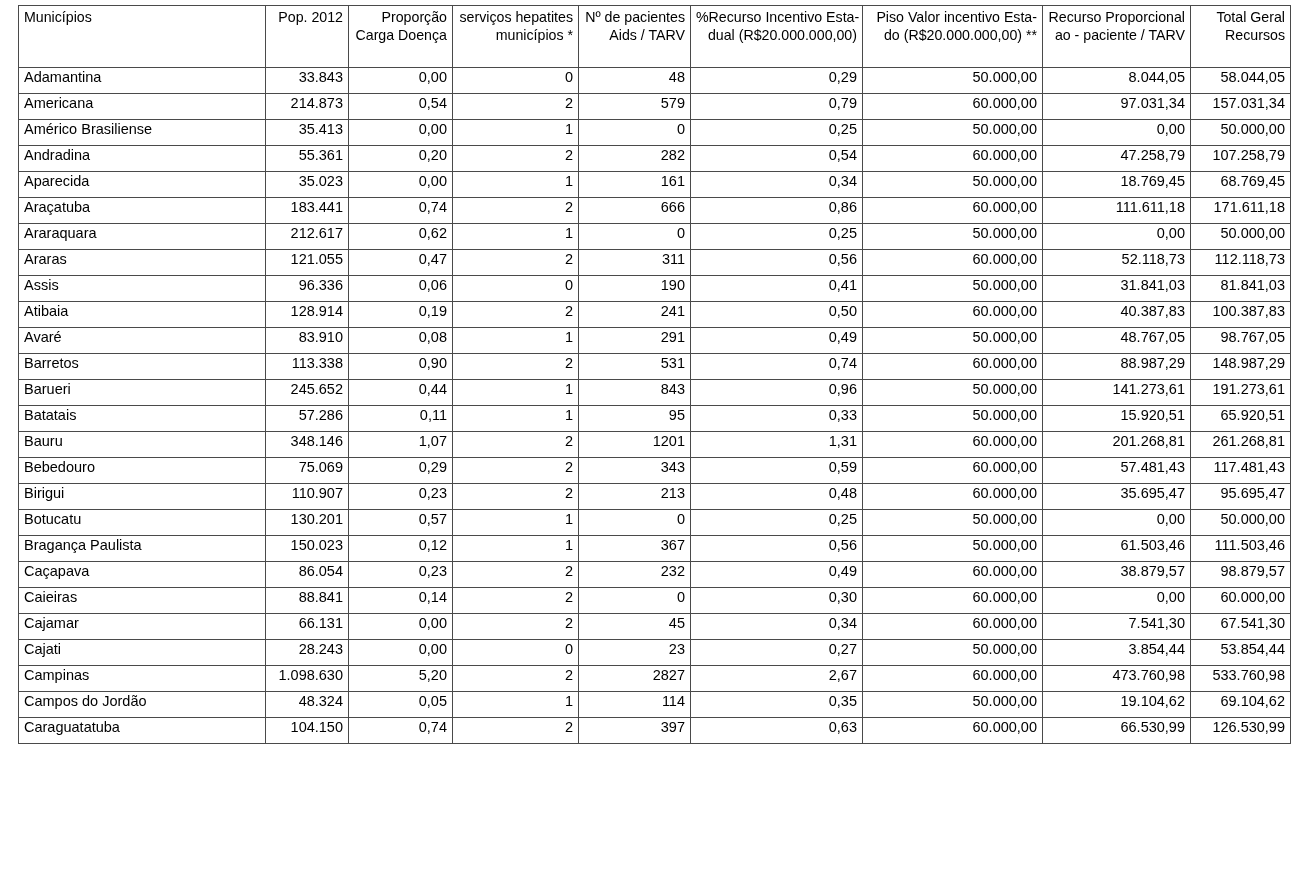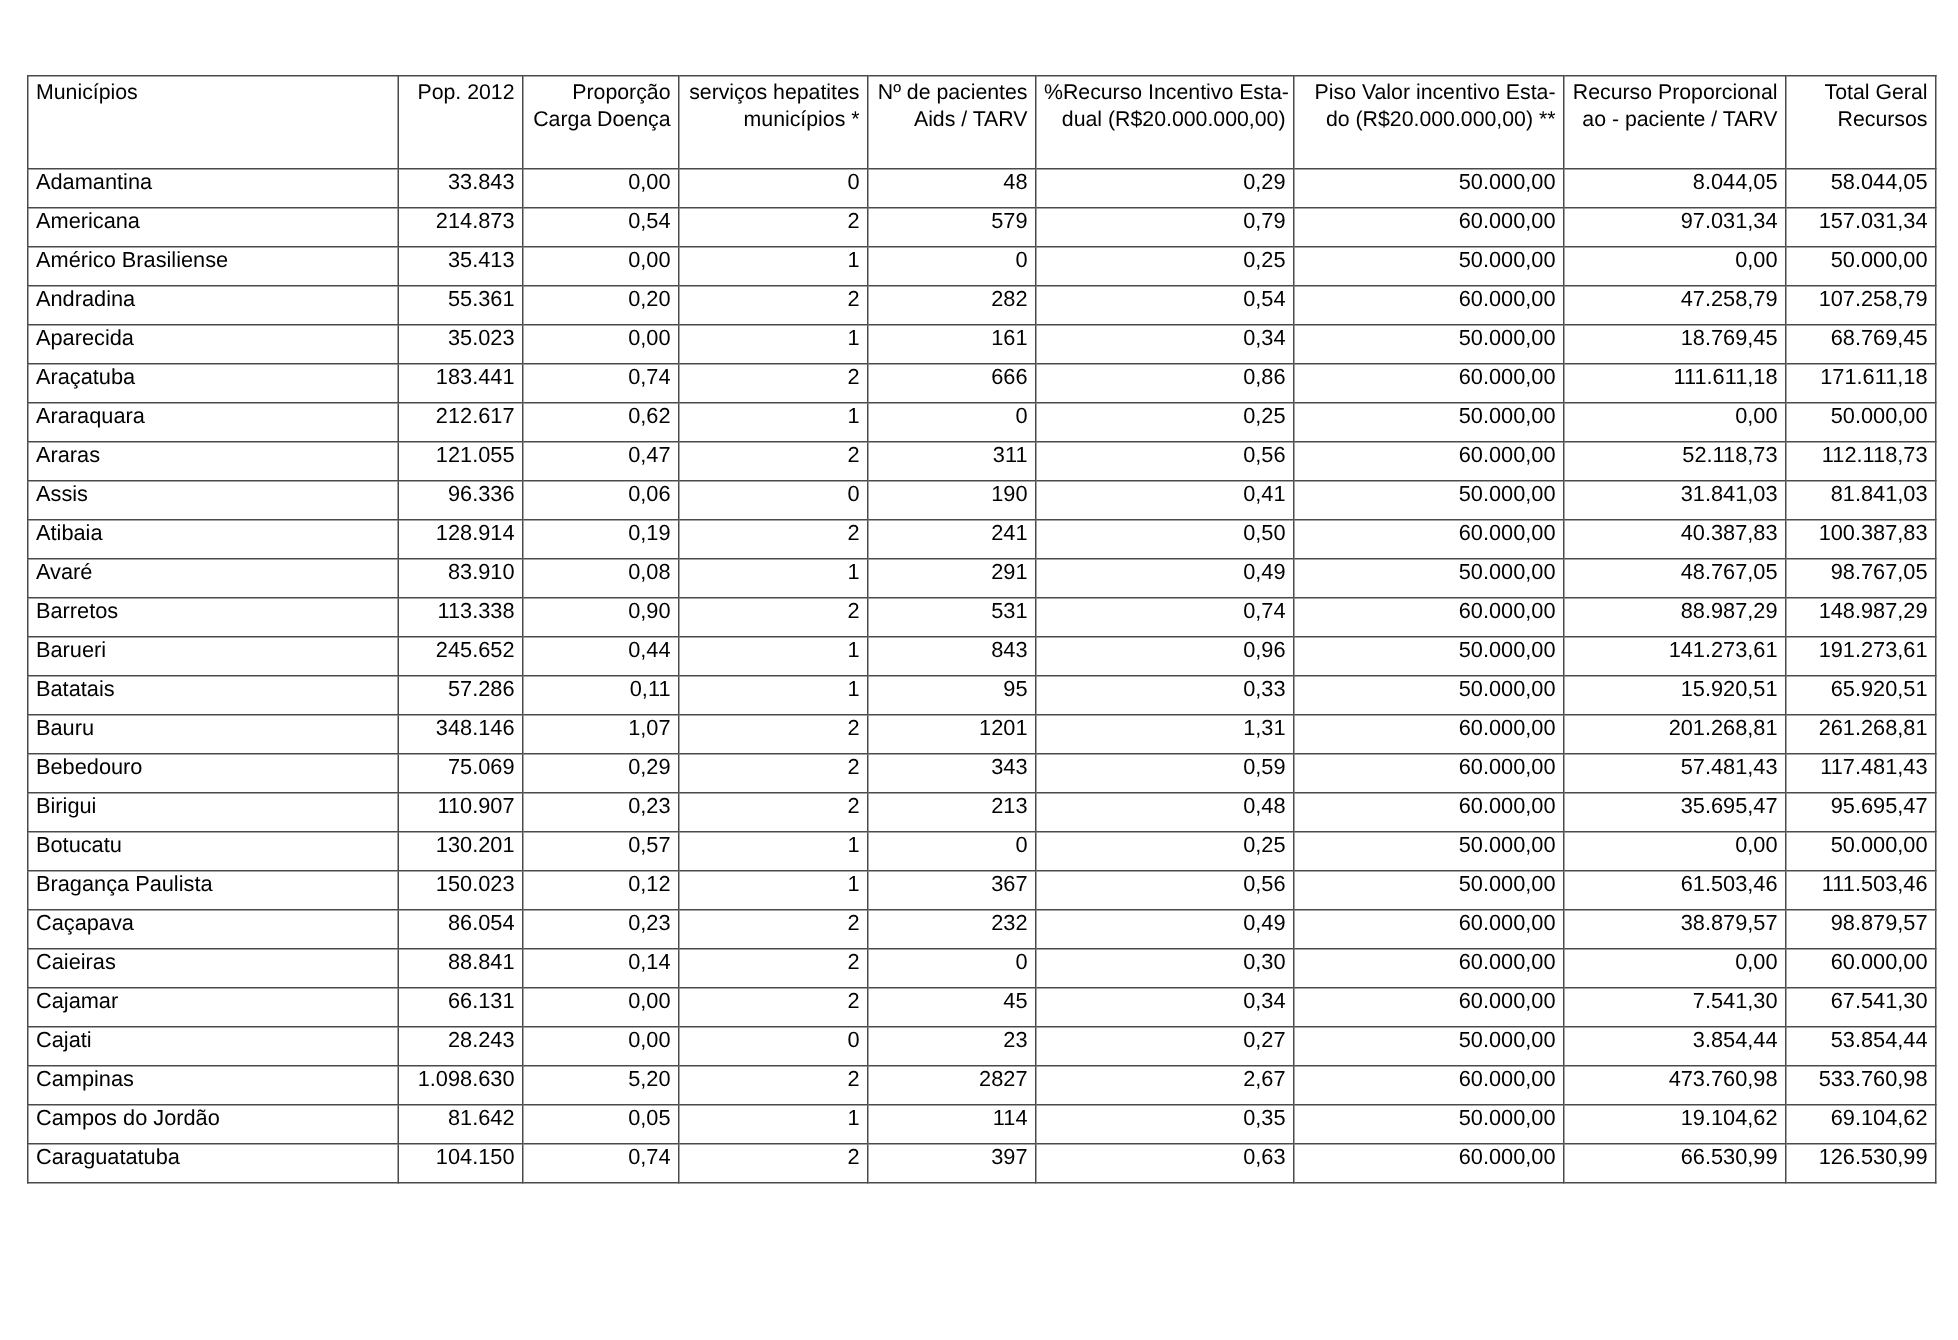--- a/index.html
+++ b/index.html
@@ -19,21 +19,20 @@
     left: 18px;
     top: 5px;
     width: 1272px;
   }
   table.grid {
     border-collapse: collapse;
     table-layout: fixed;
     width: 1272px;
     font-size: 14.5px;
     line-height: 1.08;
-    margin-top: 45px;
   }
   table.grid th, table.grid td {
     border: 1px solid #4a4a4a;
     padding: 2px 5px 3px 5px;
     vertical-align: top;
     white-space: nowrap;
     overflow: hidden;
     font-weight: normal;
     background: #ffffff;
   }
@@ -375,21 +374,21 @@
           <td class="ar">5,20</td>
           <td class="ar">2</td>
           <td class="ar">2827</td>
           <td class="ar">2,67</td>
           <td class="ar">60.000,00</td>
           <td class="ar">473.760,98</td>
           <td class="ar">533.760,98</td>
         </tr>
         <tr>
           <td class="al">Campos do Jordão</td>
-          <td class="ar">81.642</td>
+          <td class="ar">48.324</td>
           <td class="ar">0,05</td>
           <td class="ar">1</td>
           <td class="ar">114</td>
           <td class="ar">0,35</td>
           <td class="ar">50.000,00</td>
           <td class="ar">19.104,62</td>
           <td class="ar">69.104,62</td>
         </tr>
         <tr>
           <td class="al">Caraguatatuba</td>

